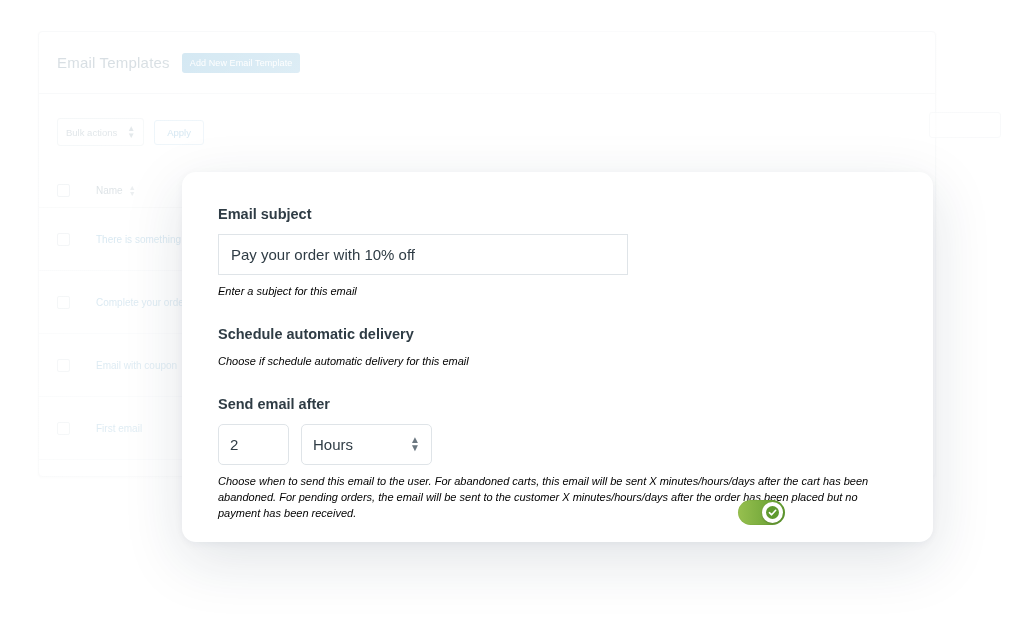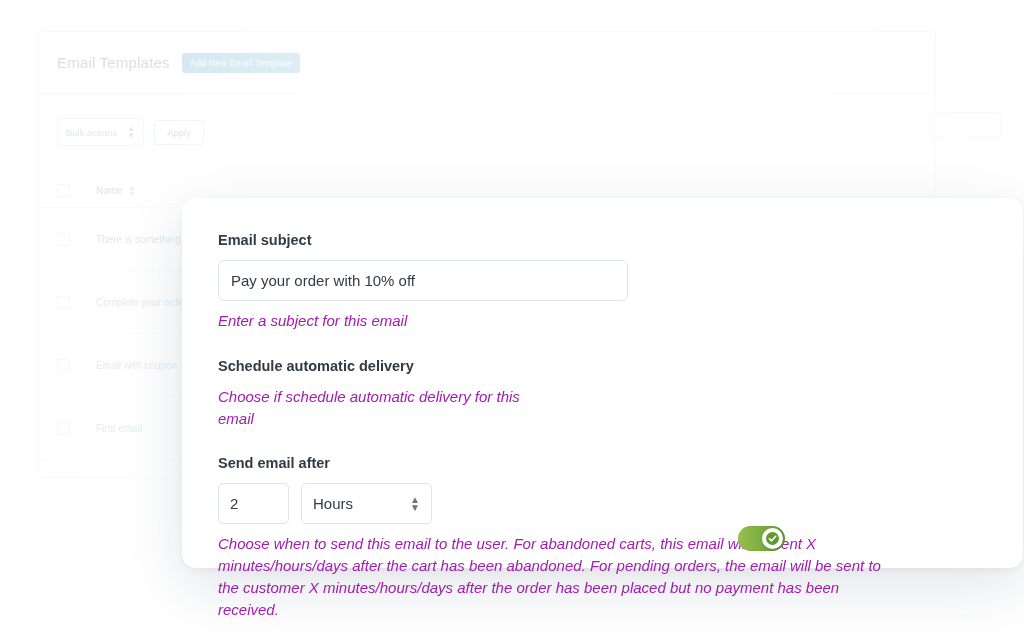--- a/index.html
+++ b/index.html
@@ -169,55 +169,55 @@
     background: #ffffff;
     border: 1px solid #eef1f3;
     border-radius: 3px;
     opacity: 0.75;
   }
 
   
   #modal {
     position: absolute;
     left: 182px;
-    top: 198px;
-    width: 841px;
+    top: 172px;
+    width: 751px;
     height: 370px;
     background: #ffffff;
     border-radius: 14px;
     box-shadow: 0 18px 60px rgba(20, 46, 70, 0.13), 0 2px 8px rgba(20,46,70,0.05);
     box-sizing: border-box;
     padding: 34px 36px 0 36px;
   }
 
   .field-label {
     font-size: 14.5px;
     font-weight: bold;
     color: #2f3c45;
     margin: 0 0 12px 0;
   }
 
   #subject-input {
     width: 410px;
     height: 41px;
     border: 1px solid #dfe4e8;
-    border-radius: 6px;
+    border-radius: 0;
     font-size: 15px;
     color: #2f3c45;
     padding: 12px 12px;
     box-sizing: border-box;
     font-family: "Liberation Sans", sans-serif;
     outline: none;
     background: #fff;
   }
 
   .help-text {
-    font-size: 15px;
+    font-size: 11px;
     font-style: italic;
-    color: #a21caf;
+    color: #000000;
     margin: 9px 0 0 0;
     line-height: 1.45;
   }
 
   .section {
     margin-top: 26px;
   }
 
   #schedule-row {
     display: flex;

